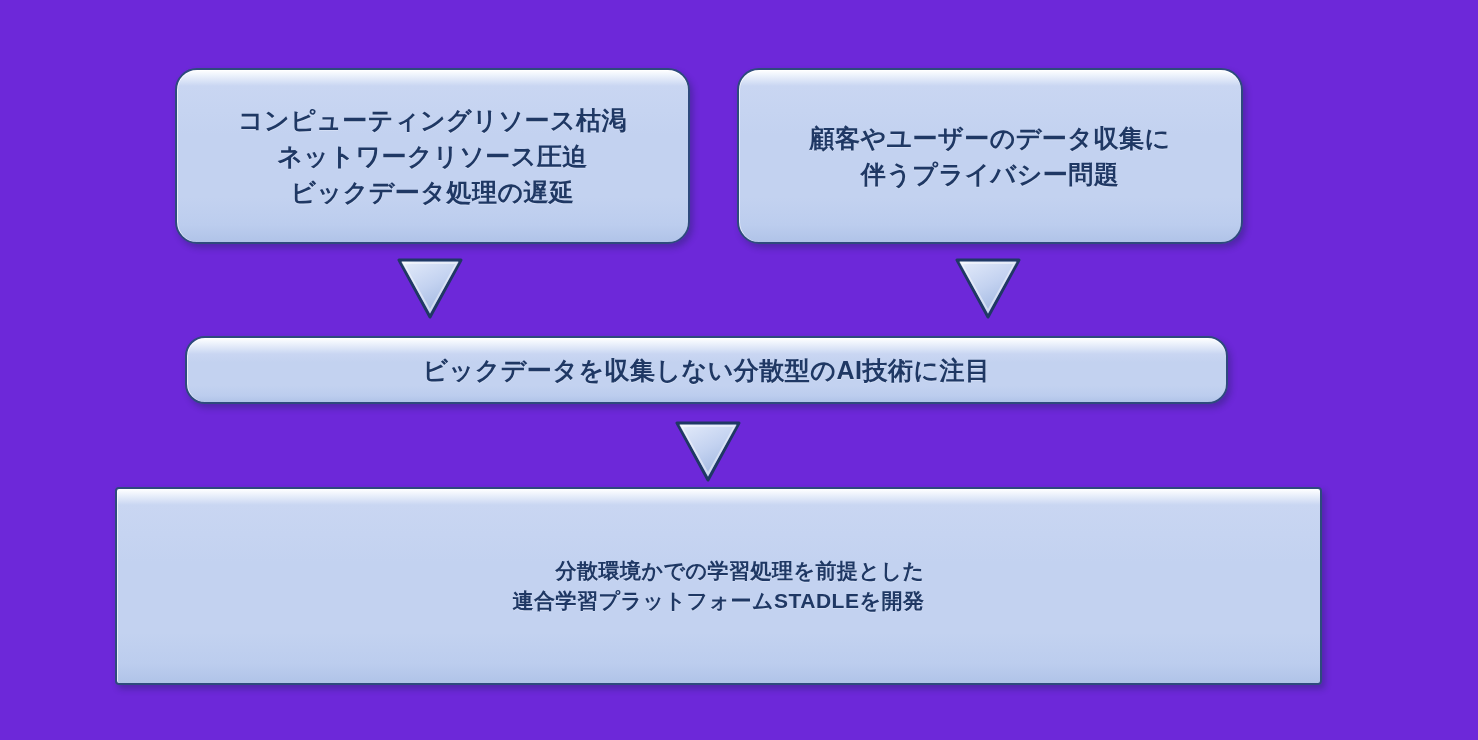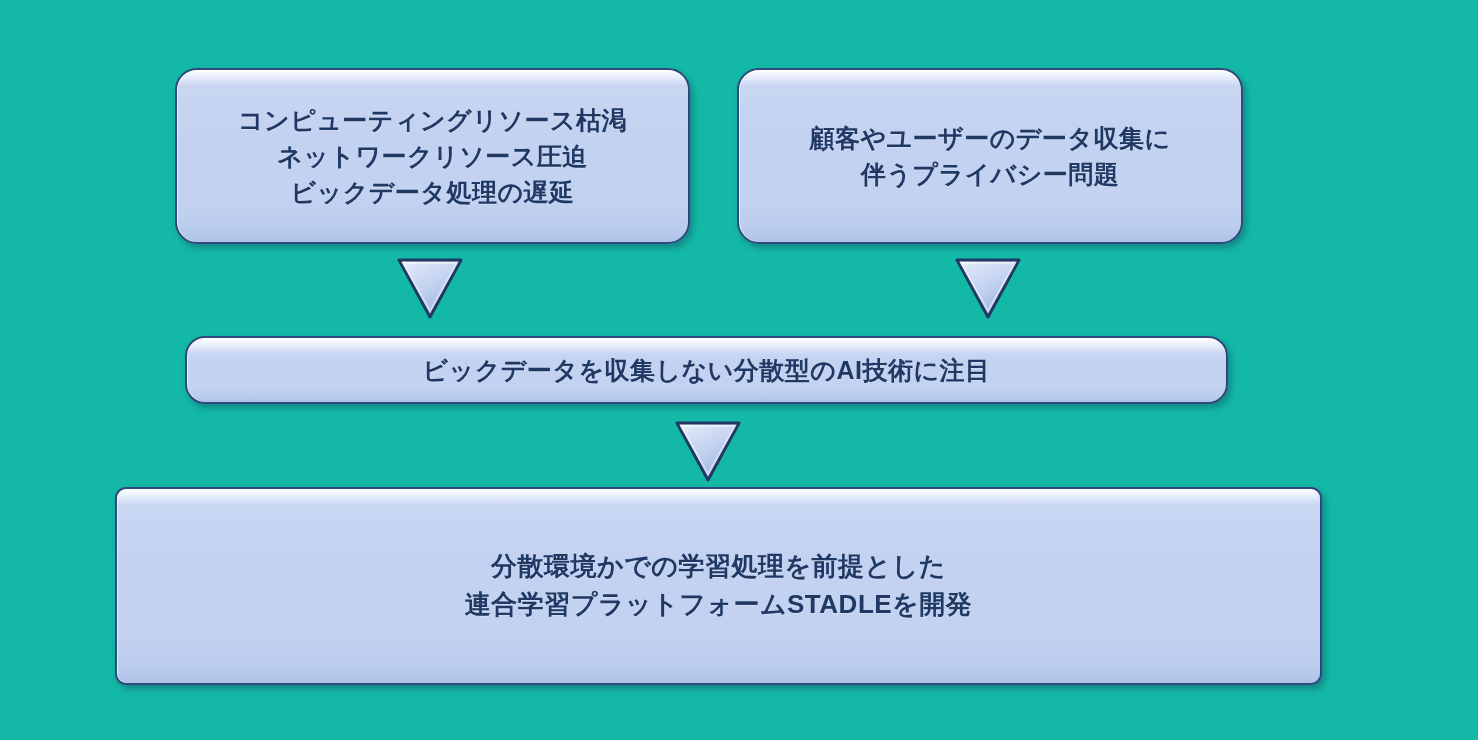--- a/index.html
+++ b/index.html
@@ -9,21 +9,21 @@
     background: #ffffff;
   }
   body {
     font-family: "Liberation Sans", "DejaVu Sans", sans-serif;
   }
 
   #canvas {
     position: relative;
     width: 1478px;
     height: 740px;
-    background: #14b8a6;
+    background: #6d28d9;
     overflow: hidden;
   }
 
   
   .node {
     position: absolute;
     box-sizing: border-box;
     display: flex;
     align-items: center;
     justify-content: center;
@@ -68,22 +68,23 @@
   }
   #node-focus {
     left: 185px;  top: 336px;
     width: 1043px; height: 68px;
     border-radius: 20px;
     font-size: 25px;
   }
   #node-stadle {
     left: 115px;  top: 487px;
     width: 1207px; height: 198px;
-    border-radius: 11px;
-    font-size: 26px;
+    border-radius: 4px;
+    font-size: 21px;
+    text-align: right;
   }
 
   
   .arrow {
     position: absolute;
     width: 66px;
     height: 62px;
   }
   .arrow svg { display: block; width: 100%; height: 100%; }
 

